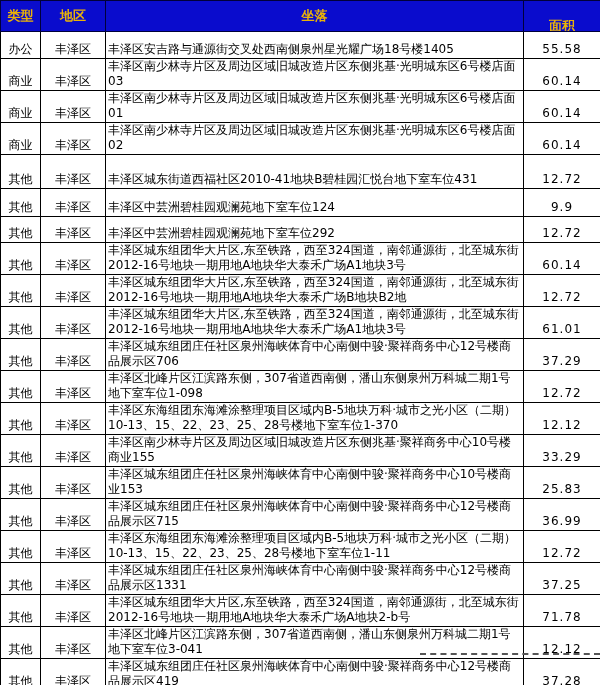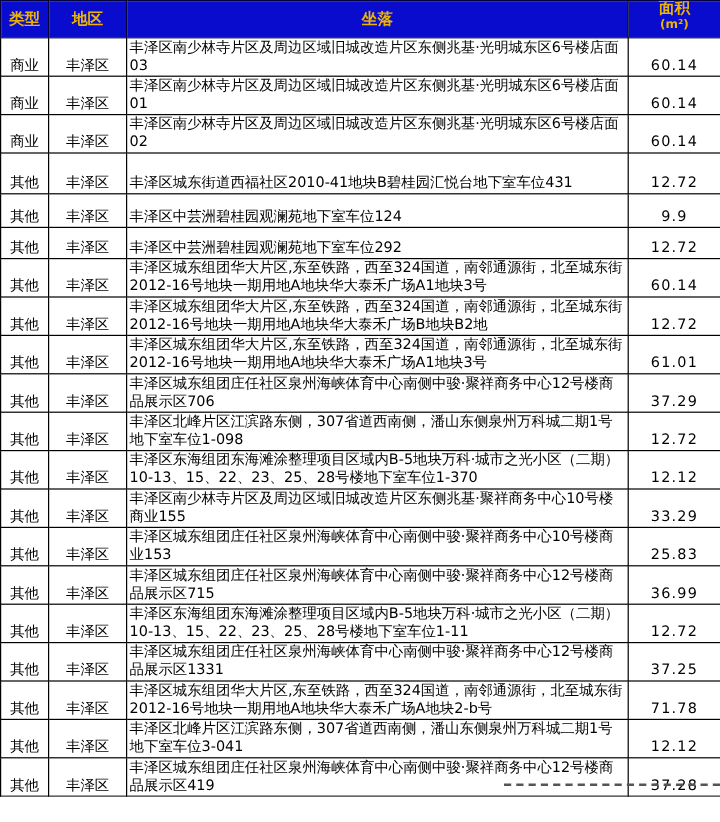--- a/index.html
+++ b/index.html
@@ -5,21 +5,21 @@
   html,body{margin:0;padding:0;background:#ffffff;}
   body{width:600px;font-family:"DejaVu Sans",sans-serif;color:#000;}
   .sheet{position:relative;width:600px;}
   table{border-collapse:collapse;table-layout:fixed;width:600px;}
   th,td{border:1px solid #000;overflow:hidden;}
   thead th{
     background:#0a0ccd;color:#eab308;font-weight:bold;
     font-size:13px;height:30px;padding:0;vertical-align:middle;text-align:center;
     border-color:#00003a;
   }
-  th .hdr-stack{line-height:14px;height:30px;padding-top:0;box-sizing:border-box;}
+  th .hdr-stack{line-height:14px;height:30px;padding-top:18px;box-sizing:border-box;}
   th .hdr-sub{font-size:10px;display:block;line-height:12px;}
   td{
     font-size:12px;line-height:15px;vertical-align:bottom;
     padding:0 2px 1px 2px;background:#fff;
   }
   td.c-type,td.c-district{text-align:center;white-space:nowrap;}
   td.c-address{text-align:left;word-break:break-all;}
   td.c-area{text-align:center;letter-spacing:1px;}
   .page-break{
     position:absolute;left:420px;top:653px;width:180px;height:0;
@@ -44,20 +44,26 @@
         <th>坐落</th>
         <th>
           <div class="hdr-stack">
             <span>面积</span>
             <span class="hdr-sub">(m²)</span>
           </div>
         </th>
       </tr>
     </thead>
     <tbody>
+        <tr style="height: 27px;">
+          <td class="c-type">办公</td>
+          <td class="c-district">丰泽区</td>
+          <td class="c-address">丰泽区安吉路与通源街交叉处西南侧泉州星光耀广场18号楼1405</td>
+          <td class="c-area">55.58</td>
+        </tr>
         <tr style="height: 32px;">
           <td class="c-type">商业</td>
           <td class="c-district">丰泽区</td>
           <td class="c-address">丰泽区南少林寺片区及周边区域旧城改造片区东侧兆基·光明城东区6号楼店面03</td>
           <td class="c-area">60.14</td>
         </tr>
         <tr style="height: 32px;">
           <td class="c-type">商业</td>
           <td class="c-district">丰泽区</td>
           <td class="c-address">丰泽区南少林寺片区及周边区域旧城改造片区东侧兆基·光明城东区6号楼店面01</td>

